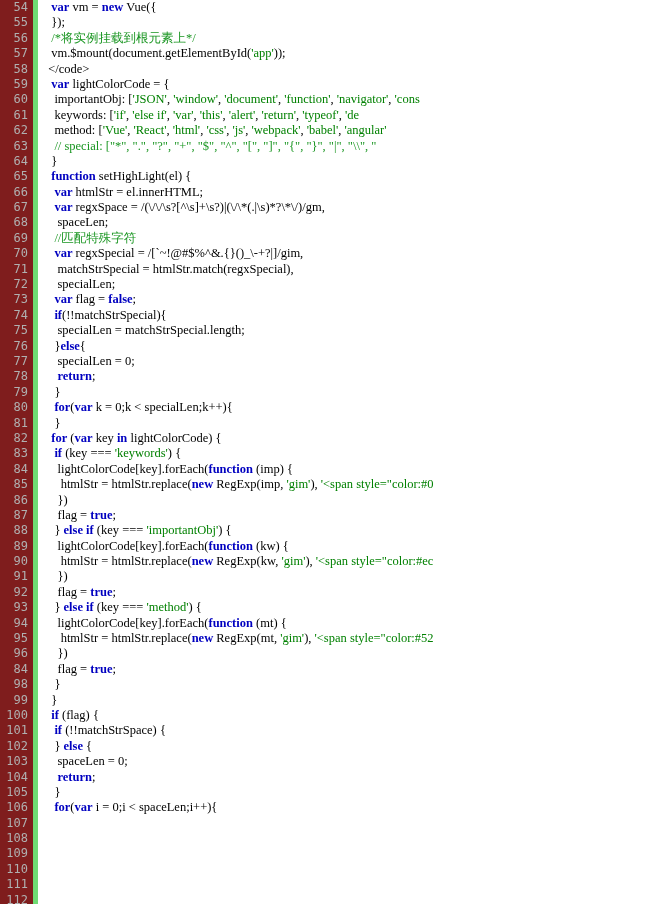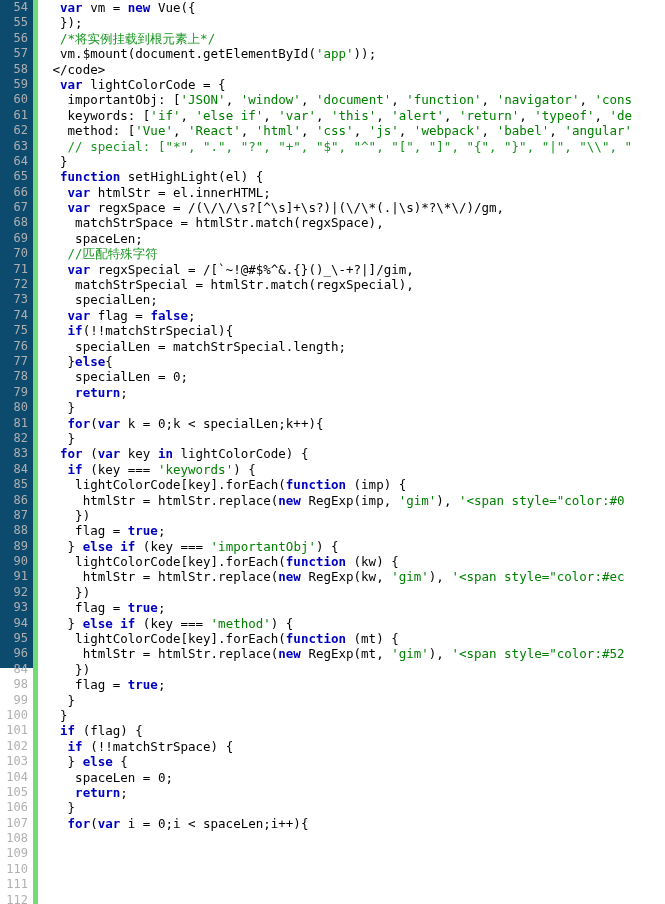--- a/index.html
+++ b/index.html
@@ -21,22 +21,22 @@
     overflow: hidden;
     background: #ffffff;
   }
 
   
   #gutter {
     position: absolute;
     left: 0;
     top: 0;
     width: 33px;
-    height: 668px;
-    background: #0c4a6e;
+    height: 904px;
+    background: #7f1d1d;
   }
 
   
   #gutter-bar {
     position: absolute;
     left: 33px;
     top: 0;
     width: 5px;
     height: 904px;
     background: #6fdc74;
@@ -66,20 +66,21 @@
     padding-right: 5px;
     font-size: 12px;
     font-family: "DejaVu Sans Mono", monospace;
     color: #b0b0b0;
     white-space: pre;
   }
 
   .code {
     padding-left: 7px;
     color: #000000;
+    font-family: Liberation Serif, serif;
   }
 
   
   .t-kw   { color: #0000c0; font-weight: bold; }
   .t-str  { color: #008000; }
   .t-cmt  { color: #1a9622; }
   .t-plain{ color: #000000; }
 </style>
 </head>
 <body>
@@ -155,21 +156,20 @@
       <div class="line code"><span class="t-plain"> &lt;/code&gt;</span></div>
       <div class="line code"><span class="t-plain">  </span><span class="t-kw">var</span><span class="t-plain"> lightColorCode = {</span></div>
       <div class="line code"><span class="t-plain">   importantObj: [</span><span class="t-str">'JSON'</span><span class="t-plain">, </span><span class="t-str">'window'</span><span class="t-plain">, </span><span class="t-str">'document'</span><span class="t-plain">, </span><span class="t-str">'function'</span><span class="t-plain">, </span><span class="t-str">'navigator'</span><span class="t-plain">, </span><span class="t-str">'cons</span></div>
       <div class="line code"><span class="t-plain">   keywords: [</span><span class="t-str">'if'</span><span class="t-plain">, </span><span class="t-str">'else if'</span><span class="t-plain">, </span><span class="t-str">'var'</span><span class="t-plain">, </span><span class="t-str">'this'</span><span class="t-plain">, </span><span class="t-str">'alert'</span><span class="t-plain">, </span><span class="t-str">'return'</span><span class="t-plain">, </span><span class="t-str">'typeof'</span><span class="t-plain">, </span><span class="t-str">'de</span></div>
       <div class="line code"><span class="t-plain">   method: [</span><span class="t-str">'Vue'</span><span class="t-plain">, </span><span class="t-str">'React'</span><span class="t-plain">, </span><span class="t-str">'html'</span><span class="t-plain">, </span><span class="t-str">'css'</span><span class="t-plain">, </span><span class="t-str">'js'</span><span class="t-plain">, </span><span class="t-str">'webpack'</span><span class="t-plain">, </span><span class="t-str">'babel'</span><span class="t-plain">, </span><span class="t-str">'angular'</span></div>
       <div class="line code"><span class="t-plain">   </span><span class="t-cmt">// special: ["*", ".", "?", "+", "$", "^", "[", "]", "{", "}", "|", "\\", "</span></div>
       <div class="line code"><span class="t-plain">  }</span></div>
       <div class="line code"><span class="t-plain">  </span><span class="t-kw">function</span><span class="t-plain"> setHighLight(el) {</span></div>
       <div class="line code"><span class="t-plain">   </span><span class="t-kw">var</span><span class="t-plain"> htmlStr = el.innerHTML;</span></div>
       <div class="line code"><span class="t-plain">   </span><span class="t-kw">var</span><span class="t-plain"> regxSpace = /(\/\/\s?[^\s]+\s?)|(\/\*(.|\s)*?\*\/)/gm,</span></div>
-      <div class="line code"><span class="t-plain">    matchStrSpace = htmlStr.match(regxSpace),</span></div>
       <div class="line code"><span class="t-plain">    spaceLen;</span></div>
       <div class="line code"><span class="t-plain">   </span><span class="t-cmt">//匹配特殊字符</span></div>
       <div class="line code"><span class="t-plain">   </span><span class="t-kw">var</span><span class="t-plain"> regxSpecial = /[`~!@#$%^&amp;.{}()_\-+?|]/gim,</span></div>
       <div class="line code"><span class="t-plain">    matchStrSpecial = htmlStr.match(regxSpecial),</span></div>
       <div class="line code"><span class="t-plain">    specialLen;</span></div>
       <div class="line code"><span class="t-plain">   </span><span class="t-kw">var</span><span class="t-plain"> flag = </span><span class="t-kw">false</span><span class="t-plain">;</span></div>
       <div class="line code"><span class="t-plain">   </span><span class="t-kw">if</span><span class="t-plain">(!!matchStrSpecial){</span></div>
       <div class="line code"><span class="t-plain">    specialLen = matchStrSpecial.length;</span></div>
       <div class="line code"><span class="t-plain">   }</span><span class="t-kw">else</span><span class="t-plain">{</span></div>
       <div class="line code"><span class="t-plain">    specialLen = 0;</span></div>

